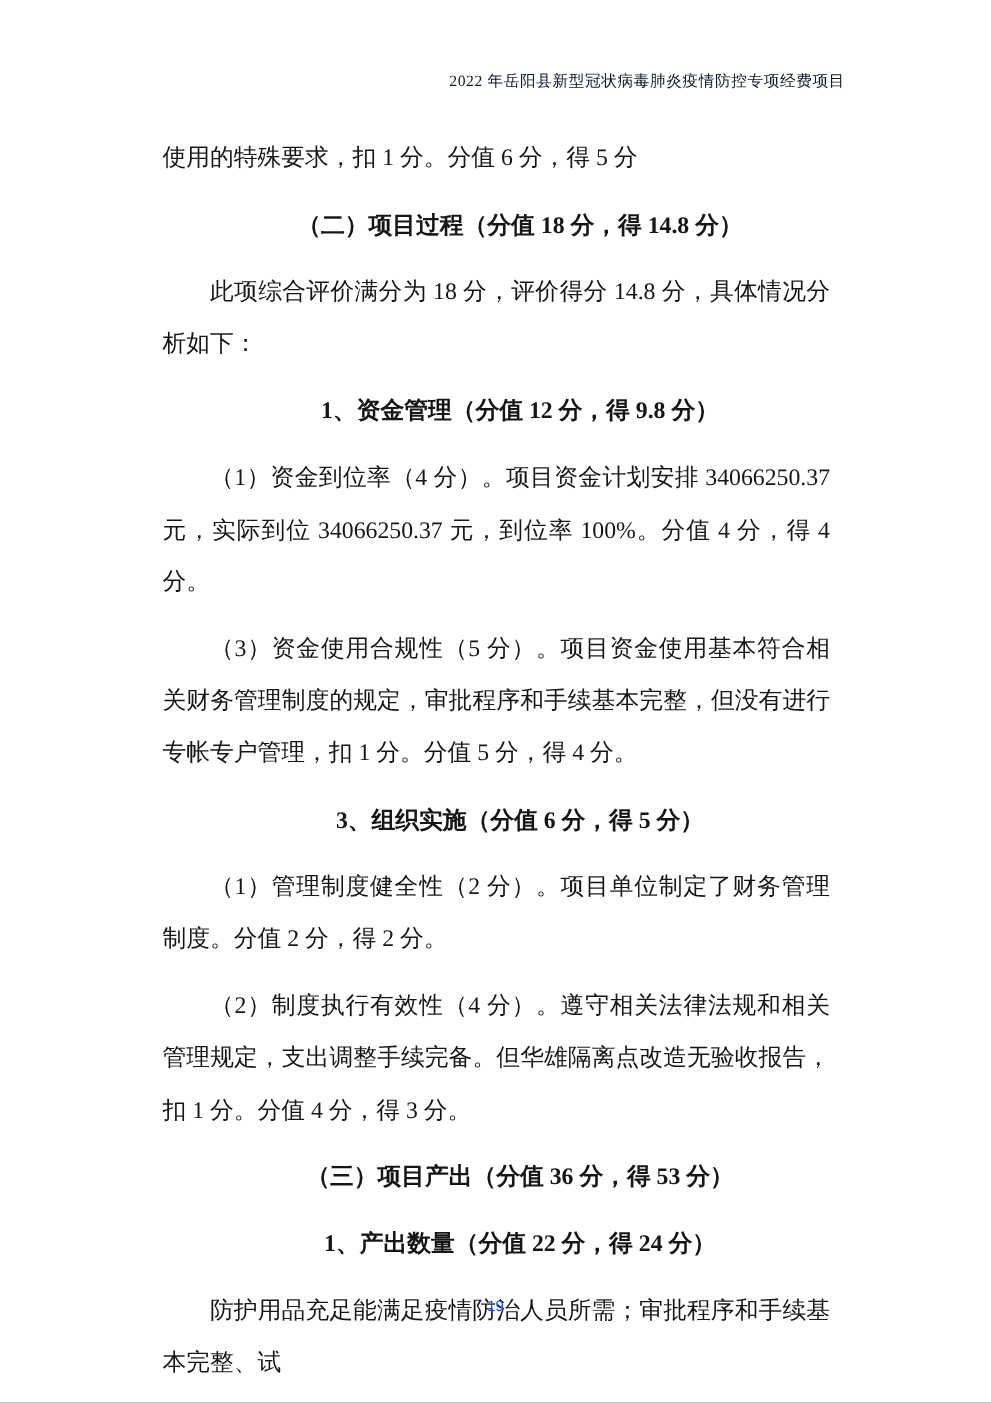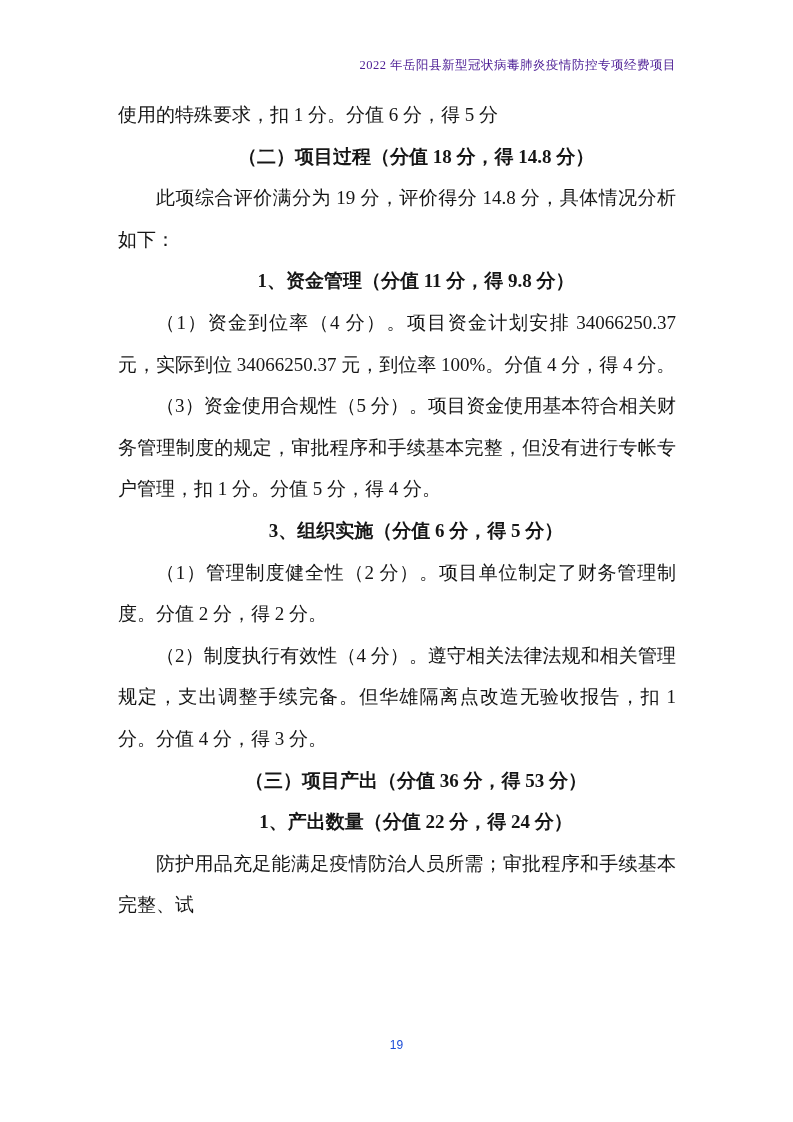--- a/index.html
+++ b/index.html
@@ -18,34 +18,34 @@
     color: #161616;
   }
   .doc-header {
     position: absolute;
     top: 57px;
     left: 118px;
     width: 558px;
     text-align: right;
     font-size: 12.5px;
     letter-spacing: 0.5px;
-    color: #4c1d95;
+    color: #0f172a;
   }
   .content {
     position: absolute;
     top: 94px;
     left: 118px;
     width: 558px;
     font-size: 19px;
     line-height: 41.6px;
     text-align: justify;
     text-justify: inter-ideograph;
   }
   .content p {
-    margin: 0;
+    margin: 12px;
     padding: 0;
     text-indent: 2em;
   }
   .content p.no-indent {
     text-indent: 0;
   }
   .content p.heading {
     font-weight: 700;
     text-align: center;
   }
@@ -63,22 +63,22 @@
 </head>
 <body>
 
 <div class="page">
 
   <div class="doc-header">2022 年岳阳县新型冠状病毒肺炎疫情防控专项经费项目</div>
 
   <div class="content">
     <p class="no-indent">使用的特殊要求，扣 1 分。分值 6 分，得 5 分</p>
     <p class="heading">（二）项目过程（分值 18 分，得 14.8 分）</p>
-    <p>此项综合评价满分为 19 分，评价得分 14.8 分，具体情况分析如下：</p>
-    <p class="heading">1、资金管理（分值 11 分，得 9.8 分）</p>
+    <p>此项综合评价满分为 18 分，评价得分 14.8 分，具体情况分析如下：</p>
+    <p class="heading">1、资金管理（分值 12 分，得 9.8 分）</p>
     <p>（1）资金到位率（4 分）。项目资金计划安排 34066250.37 元，实际到位 34066250.37 元，到位率 100%。分值 4 分，得 4 分。</p>
     <p>（3）资金使用合规性（5 分）。项目资金使用基本符合相关财务管理制度的规定，审批程序和手续基本完整，但没有进行专帐专户管理，扣 1 分。分值 5 分，得 4 分。</p>
     <p class="heading">3、组织实施（分值 6 分，得 5 分）</p>
     <p>（1）管理制度健全性（2 分）。项目单位制定了财务管理制度。分值 2 分，得 2 分。</p>
     <p>（2）制度执行有效性（4 分）。遵守相关法律法规和相关管理规定，支出调整手续完备。但华雄隔离点改造无验收报告，扣 1 分。分值 4 分，得 3 分。</p>
     <p class="heading">（三）项目产出（分值 36 分，得 53 分）</p>
     <p class="heading">1、产出数量（分值 22 分，得 24 分）</p>
     <p>防护用品充足能满足疫情防治人员所需；审批程序和手续基本完整、试</p>
   </div>
 

